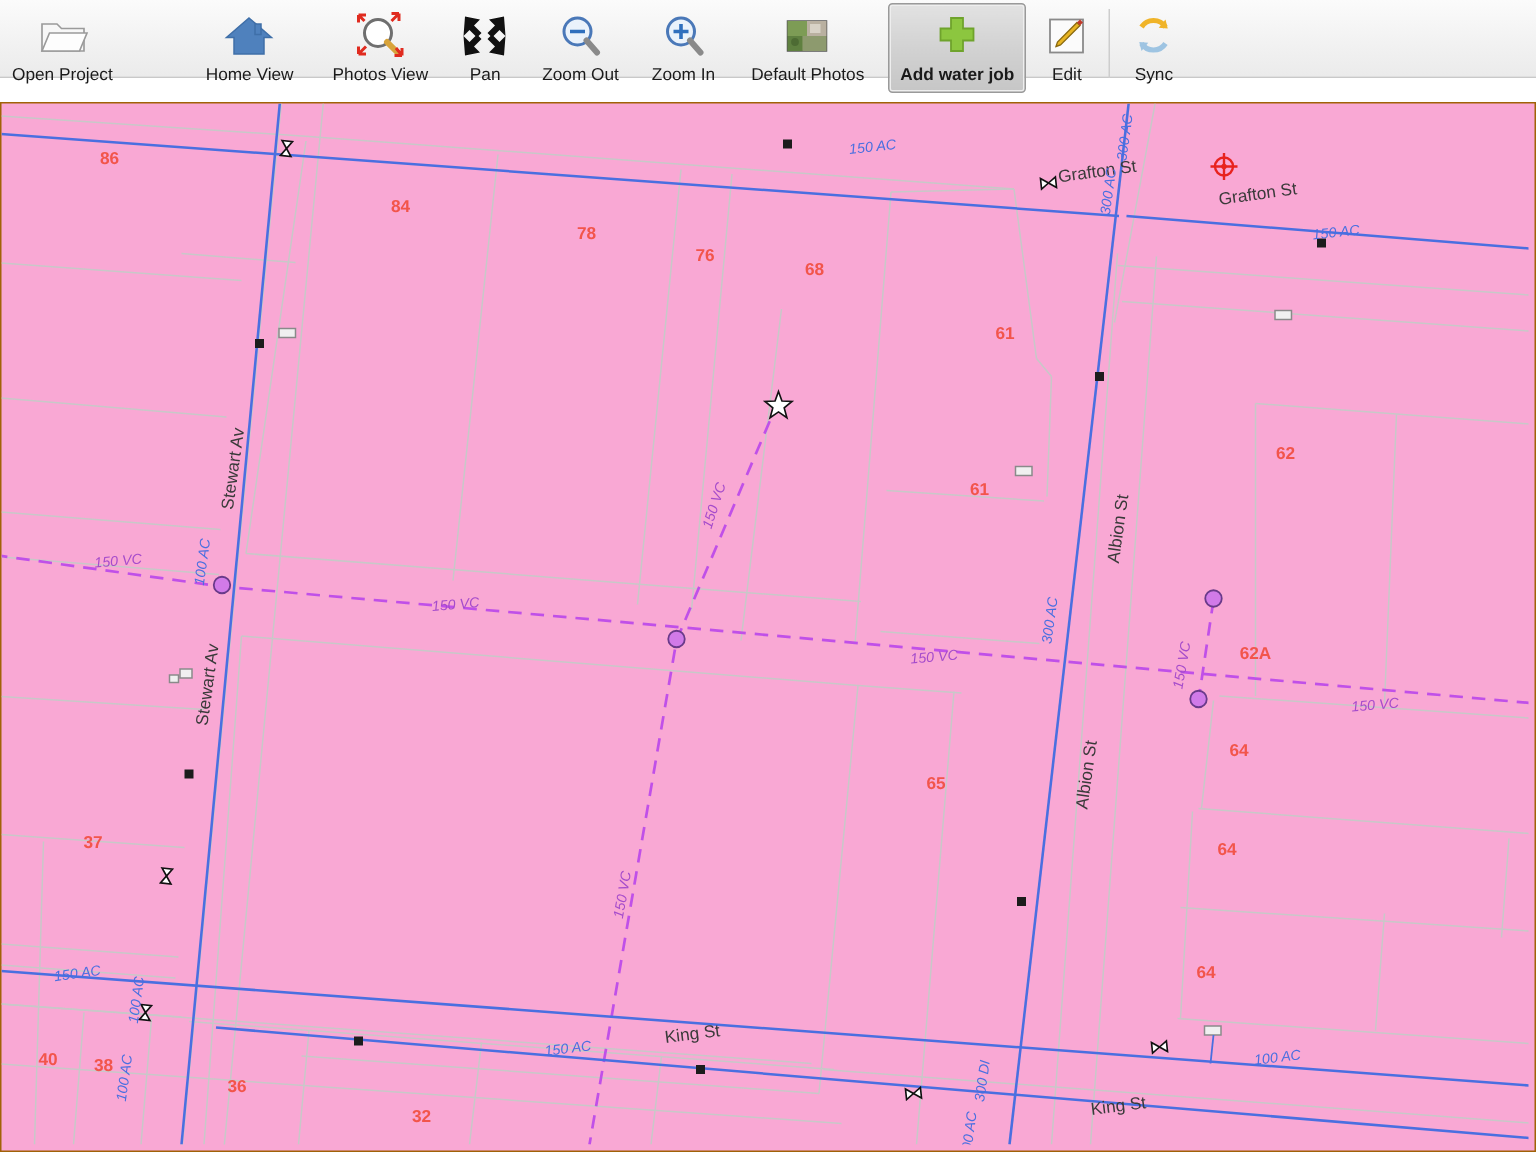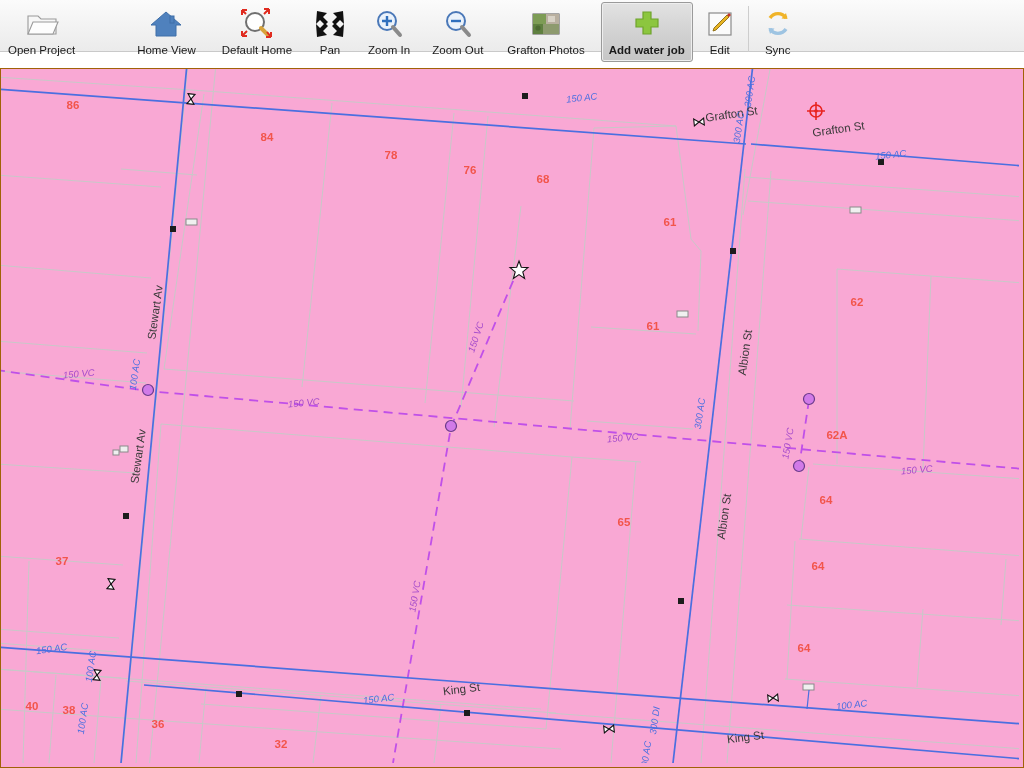--- a/index.html
+++ b/index.html
@@ -118,72 +118,72 @@
       <span class="tb-ico">
         <svg width="36" height="34" viewBox="0 0 36 34">
           <circle cx="16" cy="15" r="9" fill="#ffffff" stroke="#6f6f6f" stroke-width="2"></circle>
           <line x1="22" y1="21" x2="29" y2="28" stroke="#d8a33a" stroke-width="4" stroke-linecap="round"></line>
           <path d="M7 7 L3 3 M3 3 L3 8 M3 3 L8 3" stroke="#e02b1f" stroke-width="2" fill="none"></path>
           <path d="M25 7 L30 2 M30 2 L25 2 M30 2 L30 7" stroke="#e02b1f" stroke-width="2" fill="none"></path>
           <path d="M8 24 L3 29 M3 29 L8 29 M3 29 L3 24" stroke="#e02b1f" stroke-width="2" fill="none"></path>
           <path d="M28 25 L32 30 M32 30 L27 30 M32 30 L32 25" stroke="#e02b1f" stroke-width="2" fill="none"></path>
         </svg>
       </span>
-      <span class="tb-lbl">Default Home</span>
+      <span class="tb-lbl">Photos View</span>
     </div>
 
     <div class="tb-btn" style="margin-left:6px">
       <span class="tb-ico">
         <svg width="32" height="32" viewBox="0 0 32 32">
           <g fill="#111111">
             <path d="M3 3 L13 5 L9 9 L14 14 L11 17 L6 12 L2 16 Z"></path>
             <path d="M29 3 L19 5 L23 9 L18 14 L21 17 L26 12 L30 16 Z"></path>
             <path d="M3 29 L13 27 L9 23 L14 18 L11 15 L6 20 L2 16 Z"></path>
             <path d="M29 29 L19 27 L23 23 L18 18 L21 15 L26 20 L30 16 Z"></path>
           </g>
         </svg>
       </span>
       <span class="tb-lbl">Pan</span>
     </div>
 
     <div class="tb-btn" style="margin-left:6px">
       <span class="tb-ico">
         <svg width="32" height="32" viewBox="0 0 32 32">
           <circle cx="14" cy="13" r="9" fill="#eaf2fb" stroke="#4a78b8" stroke-width="2"></circle>
+          <path d="M9 13 L19 13" stroke="#2f6fbd" stroke-width="2.4"></path>
+          <line x1="20" y1="19" x2="27" y2="27" stroke="#8a8a8a" stroke-width="4" stroke-linecap="round"></line>
+        </svg>
+      </span>
+      <span class="tb-lbl">Zoom Out</span>
+    </div>
+
+    <div class="tb-btn" style="margin-left:6px">
+      <span class="tb-ico">
+        <svg width="32" height="32" viewBox="0 0 32 32">
+          <circle cx="14" cy="13" r="9" fill="#eaf2fb" stroke="#4a78b8" stroke-width="2"></circle>
           <path d="M14 8 L14 18 M9 13 L19 13" stroke="#2f6fbd" stroke-width="2.4"></path>
           <line x1="20" y1="19" x2="27" y2="27" stroke="#8a8a8a" stroke-width="4" stroke-linecap="round"></line>
         </svg>
       </span>
       <span class="tb-lbl">Zoom In</span>
-    </div>
-
-    <div class="tb-btn" style="margin-left:6px">
-      <span class="tb-ico">
-        <svg width="32" height="32" viewBox="0 0 32 32">
-          <circle cx="14" cy="13" r="9" fill="#eaf2fb" stroke="#4a78b8" stroke-width="2"></circle>
-          <path d="M9 13 L19 13" stroke="#2f6fbd" stroke-width="2.4"></path>
-          <line x1="20" y1="19" x2="27" y2="27" stroke="#8a8a8a" stroke-width="4" stroke-linecap="round"></line>
-        </svg>
-      </span>
-      <span class="tb-lbl">Zoom Out</span>
     </div>
 
     <div class="tb-btn" style="margin-left:8px">
       <span class="tb-ico">
         <svg width="34" height="30" viewBox="0 0 34 30">
           <rect x="4" y="5" width="26" height="20" fill="#6c8a4a" stroke="#555555" stroke-width="1"></rect>
           <rect x="4" y="5" width="13" height="10" fill="#7d9c55"></rect>
           <rect x="17" y="5" width="13" height="10" fill="#b9b0a0"></rect>
           <rect x="4" y="15" width="10" height="10" fill="#5f8040"></rect>
           <rect x="14" y="15" width="16" height="10" fill="#8d9a6e"></rect>
           <rect x="19" y="7" width="7" height="6" fill="#d8d2c6"></rect>
           <circle cx="9" cy="19" r="2.6" fill="#4d6b33"></circle>
         </svg>
       </span>
-      <span class="tb-lbl">Grafton Photos</span>
+      <span class="tb-lbl">Default Photos</span>
     </div>
 
     <div class="tb-btn selected" style="margin-left:8px">
       <span class="tb-ico">
         <svg width="34" height="32" viewBox="0 0 34 32">
           <path d="M13 4 L21 4 L21 11 L28 11 L28 19 L21 19 L21 26 L13 26 L13 19 L6 19 L6 11 L13 11 Z" fill="#8cc63f" stroke="#6fa32c" stroke-width="1.2"></path>
         </svg>
       </span>
       <span class="tb-lbl">Add water job</span>
     </div>

